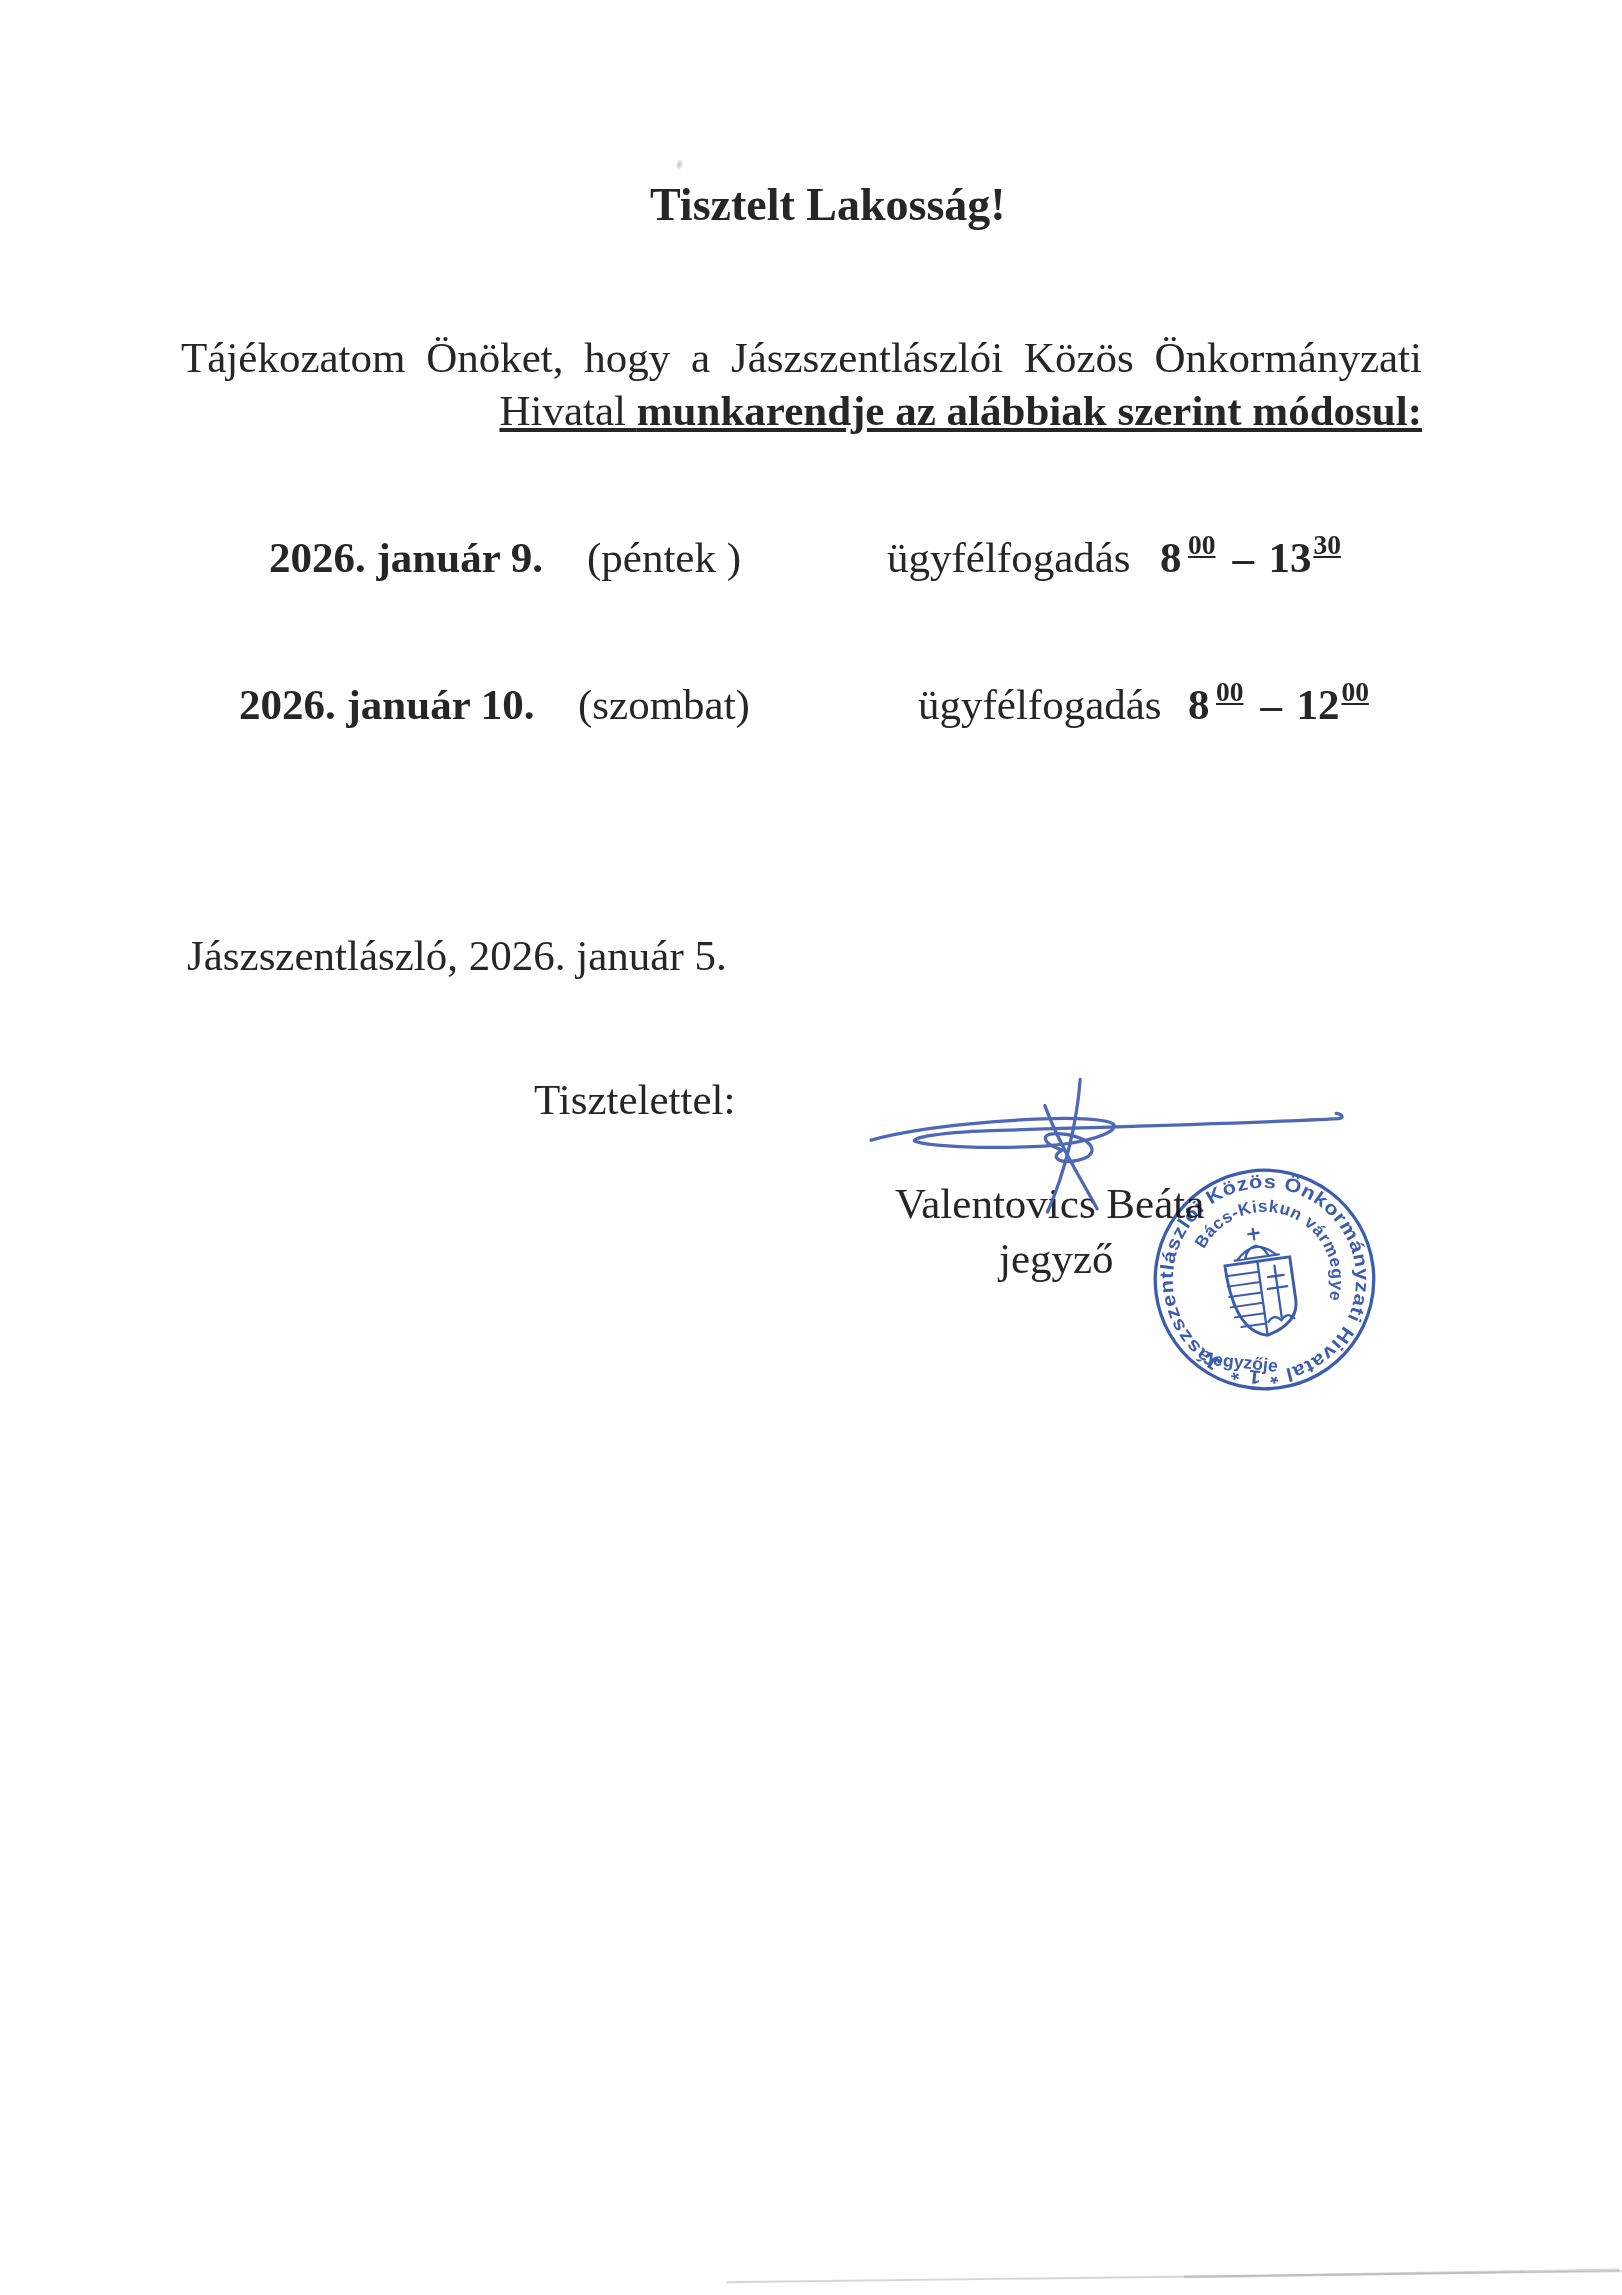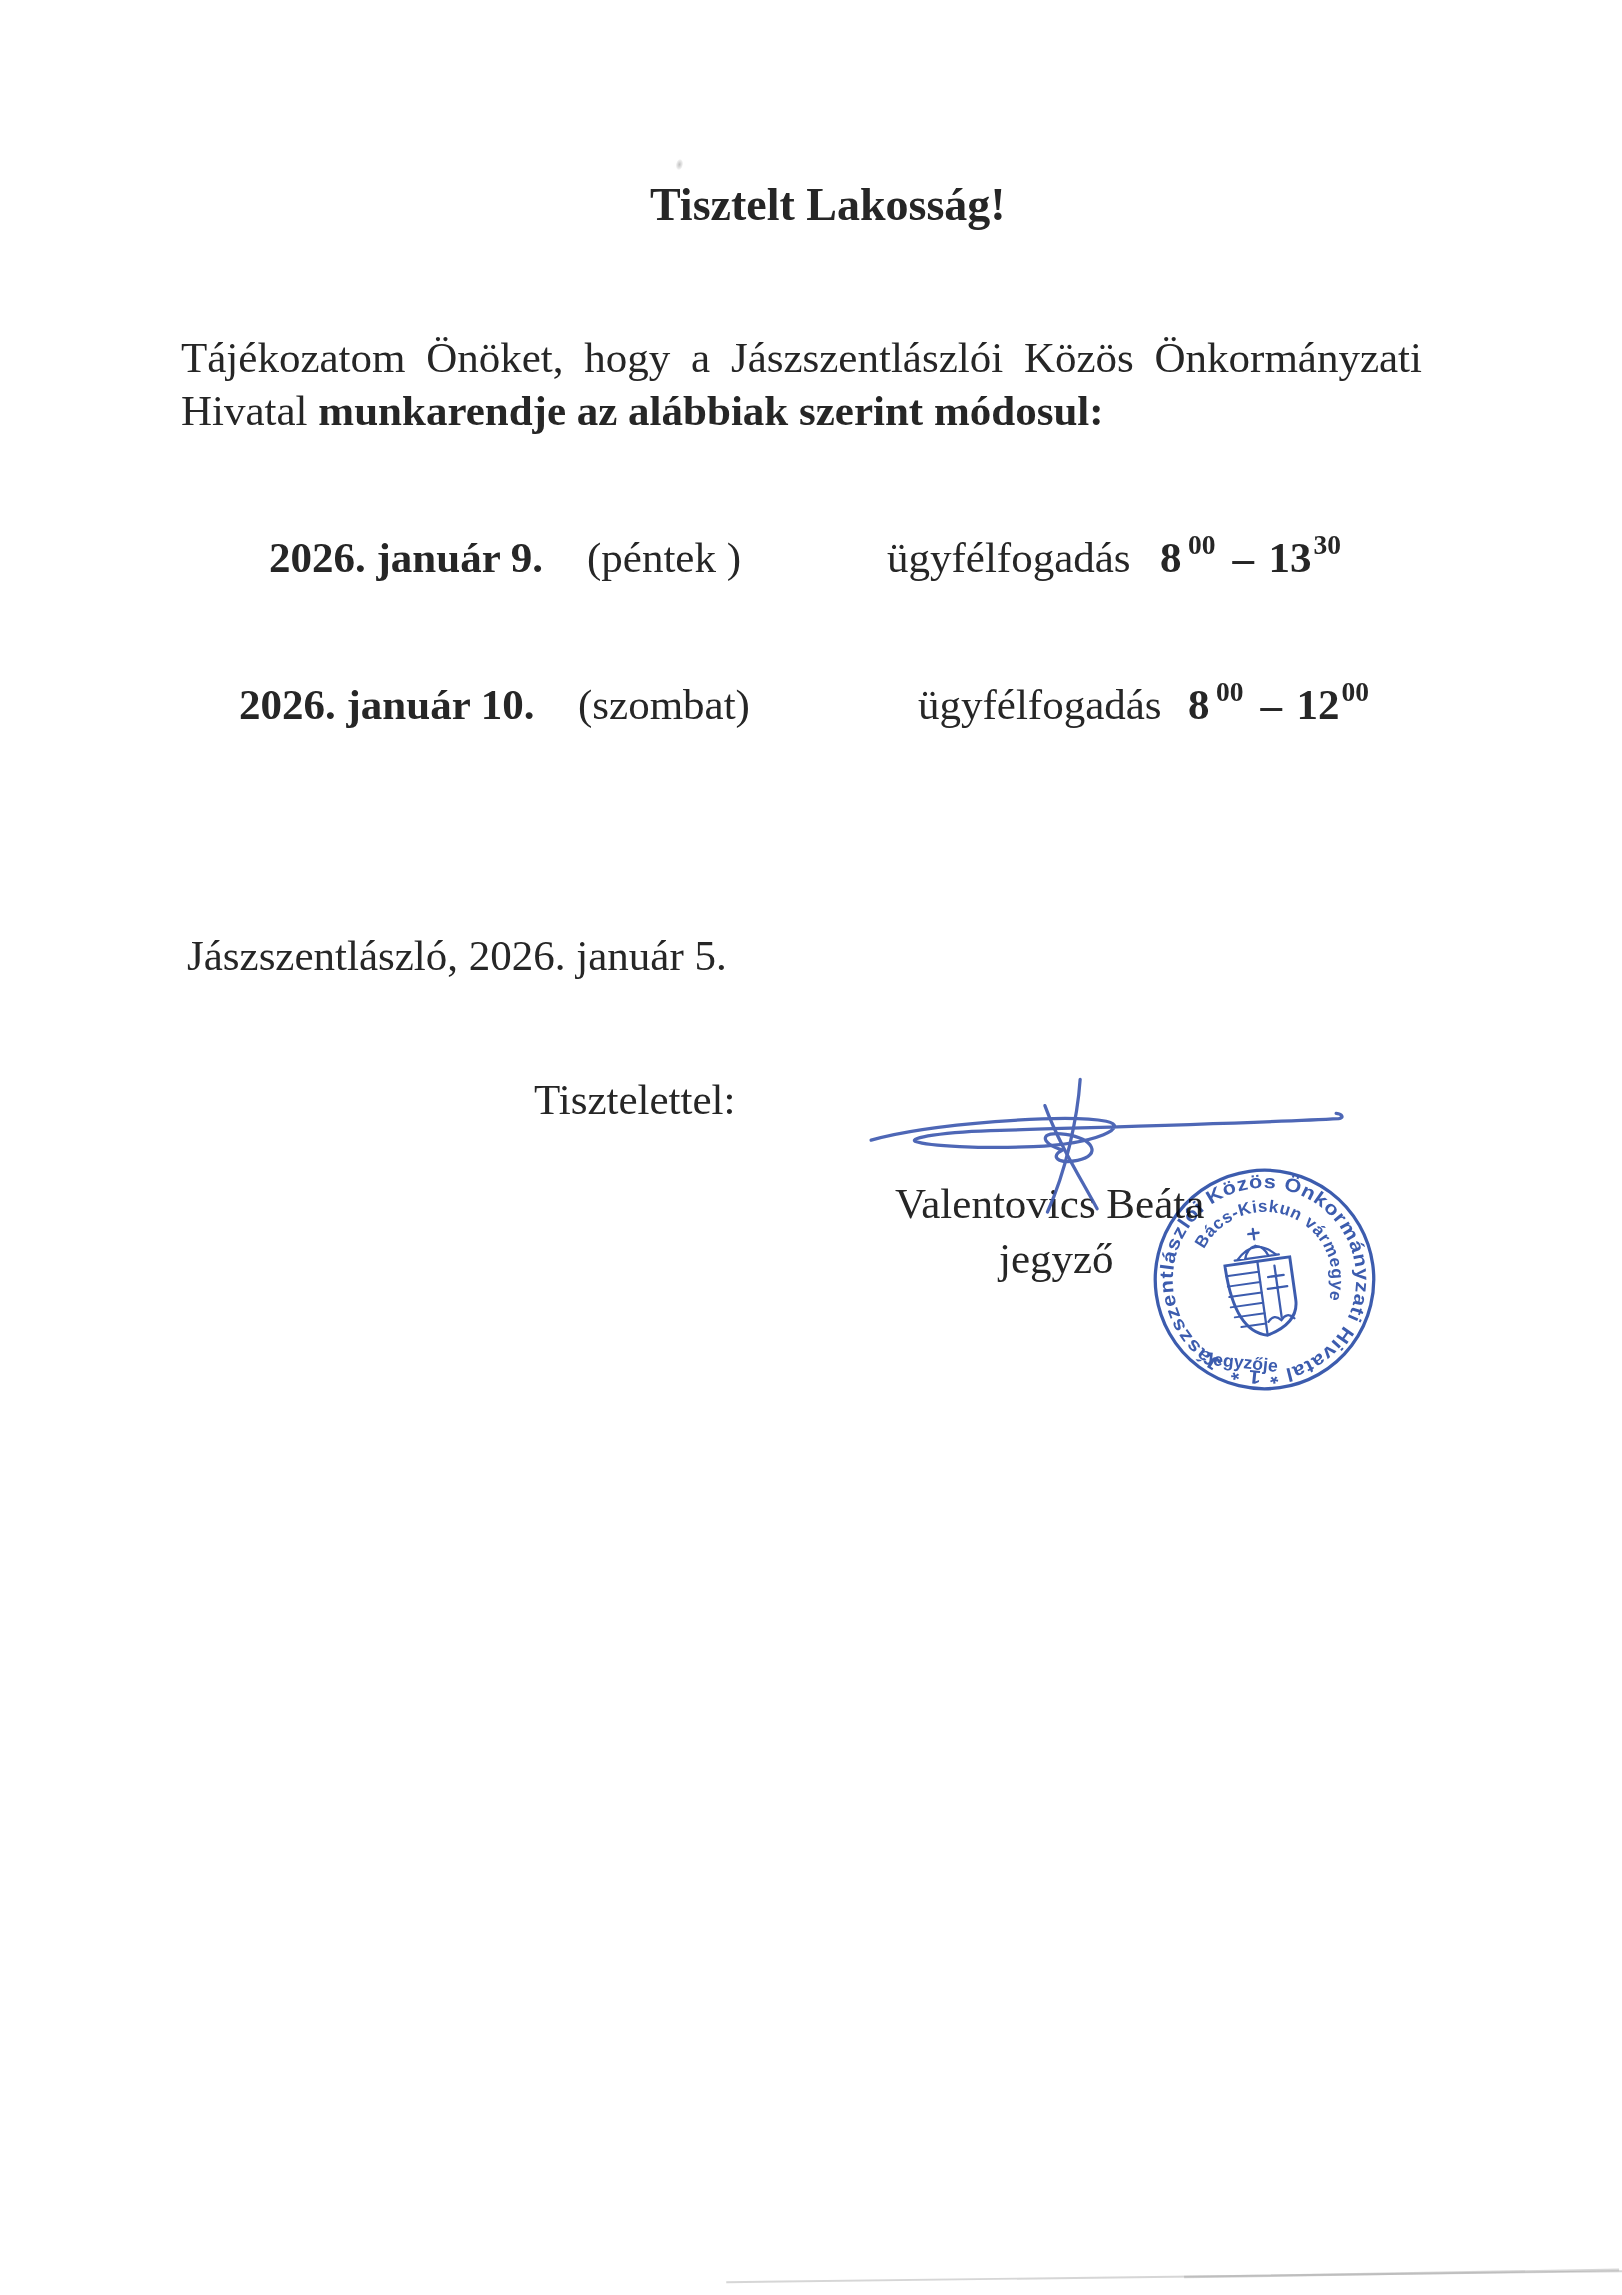--- a/index.html
+++ b/index.html
@@ -16,35 +16,35 @@
     position:absolute;left:630px;top:178px;
     font-size:46px;font-weight:700;letter-spacing:0px;
     white-space:nowrap;
     margin-left:20px;
   }
   .intro{
     position:absolute;left:181px;top:331px;width:1241px;
     font-size:43px;line-height:53px;
   }
   .intro .jline{text-align:justify;text-align-last:justify;white-space:nowrap0;}
-  .intro .nline{text-align:left;}
+  .intro .nline{text-align:right;text-decoration:underline;}
   .bold{font-weight:700;}
   .sched-row{position:absolute;left:0;top:0;width:1550px;height:72px;font-size:43px;}
   .sched-row .cell{position:absolute;white-space:nowrap;line-height:1;}
   .row1{top:536px;}
   .row2{top:683px;}
   .row1 .c-date{left:269px;font-weight:700;}
   .row1 .c-day{left:587px;}
   .row1 .c-label{left:887px;}
   .row1 .c-time{left:1160px;font-weight:700;}
   .row2 .c-date{left:239px;font-weight:700;}
   .row2 .c-day{left:578px;}
   .row2 .c-label{left:918px;}
   .row2 .c-time{left:1188px;font-weight:700;}
-  .sup{font-size:27.5px;position:relative;top:-17.7px;}
+  .sup{font-size:27.5px;position:relative;top:-17.7px;text-decoration:underline;}
   .sup.gap{margin-left:6.5px;}
   .sup.tight{margin-left:2px;}
   .dash{margin:0 14.4px 0 17px;}
   .place-date{
     position:absolute;left:187px;top:934px;
     font-size:43px;white-space:nowrap;line-height:1;
   }
   .salutation{
     position:absolute;left:534px;top:1078px;
     font-size:43px;white-space:nowrap;line-height:1;

